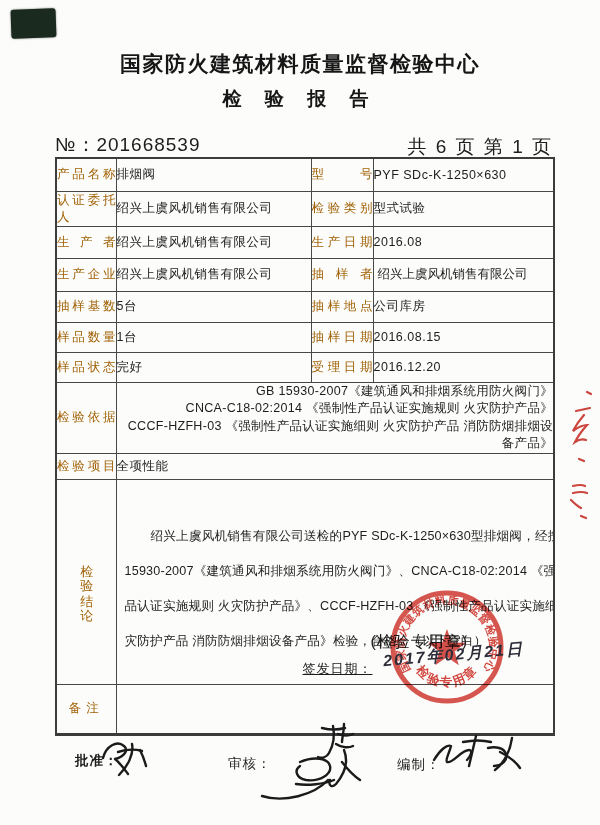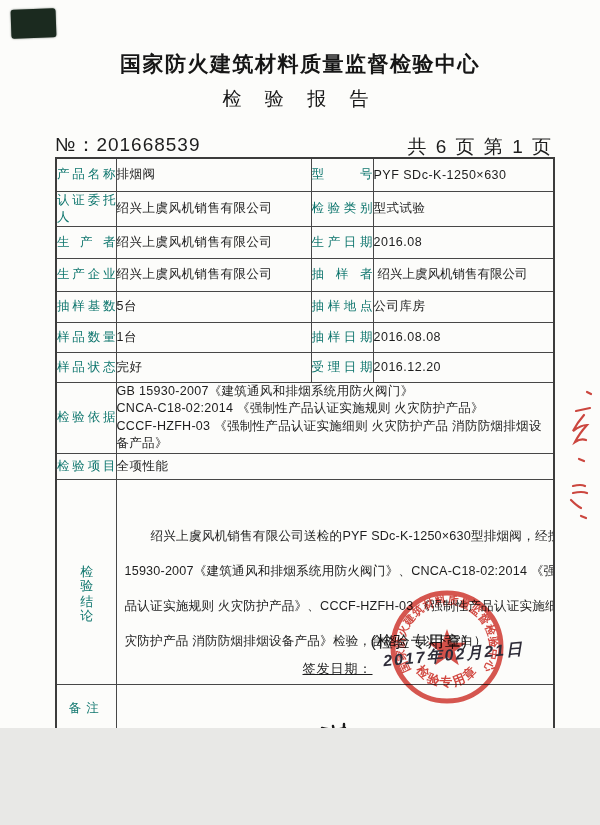--- a/index.html
+++ b/index.html
@@ -1,54 +1,54 @@
 <!DOCTYPE html>
 <html><head>
 <meta charset="utf-8">
 <style>
   html,body{margin:0;padding:0;background:#e8e8e6;}
   .page{
-    position:relative;width:600px;height:728px;margin:0 auto;
+    position:relative;width:600px;height:825px;margin:0 auto;
     background:#fcfcfa;overflow:hidden;
     font-family:"Liberation Sans","DejaVu Sans",sans-serif;color:#1d1d1d;
   }
   .corner-mark{
     position:absolute;left:11px;top:9px;width:45px;height:29px;
     background:#1b2a1f;border-radius:3px;transform:rotate(-2deg);
     box-shadow:0 0 2px rgba(27,42,31,.6);
   }
   .org-title{
     position:absolute;left:0;top:50px;width:100%;text-align:center;
     font-size:21px;font-weight:bold;letter-spacing:1.5px;color:#161616;
   }
   .report-title{
     position:absolute;left:0;top:86px;width:100%;text-align:center;
-    font-size:19px;font-weight:normal;letter-spacing:9px;color:#161616;
+    font-size:19px;font-weight:bold;letter-spacing:9px;color:#161616;
   }
   .meta-row{
     position:absolute;left:55px;top:132px;width:498px;height:18px;
     font-size:19px;
   }
   .meta-no{position:absolute;left:0;top:0;letter-spacing:1px;}
   .meta-pages{position:absolute;right:0;top:2px;letter-spacing:2px;}
   table.report{
     position:absolute;left:55px;top:157px;width:498px;
     border-collapse:collapse;table-layout:fixed;
     border:2px solid #3c3c3c;border-bottom-width:3px;
   }
   table.report td{
     border:1px solid #474747;padding:0;vertical-align:middle;
     font-size:12.5px;overflow:hidden;
   }
   td.lbl{
     text-align:justify;text-align-last:justify;
-    padding:0 4px;font-size:12px;color:#0f766e;
+    padding:0 4px;font-size:12px;color:#a16207;
   }
   td.val{padding:0 0 0 7px;letter-spacing:.5px;}
-  .multiline{padding:4px 0 4px 7px;line-height:17.5px;font-size:12.5px;}
+  .multiline{padding:4px 0 4px 7px;line-height:17.5px;font-size:12.5px;text-align:right;}
   .multiline div{letter-spacing:.3px;}
   td.concl-cell{position:relative;vertical-align:top;}
   .concl-text{padding:14px 4px 0 8px;}
   .concl-text div{white-space:nowrap;line-height:35px;font-size:12.6px;letter-spacing:.2px;}
   .concl-text div:first-child{padding-left:26px;}
   .vert-lbl{
     text-align:center;
   }
   .vert-lbl span{
     writing-mode:vertical-rl;letter-spacing:15px;font-size:13px;
@@ -122,21 +122,21 @@
     <tr style="height:31px">
       <td class="lbl">抽样基数</td>
       <td class="val">5台</td>
       <td class="lbl">抽样地点</td>
       <td class="val">公司库房</td>
     </tr>
     <tr style="height:30px">
       <td class="lbl">样品数量</td>
       <td class="val">1台</td>
       <td class="lbl">抽样日期</td>
-      <td class="val">2016.08.08</td>
+      <td class="val">2016.08.15</td>
     </tr>
     <tr style="height:30px">
       <td class="lbl">样品状态</td>
       <td class="val">完好</td>
       <td class="lbl">受理日期</td>
       <td class="val">2016.12.20</td>
     </tr>
     <tr style="height:69px">
       <td class="lbl">检验依据</td>
       <td colspan="3" class="multiline">

